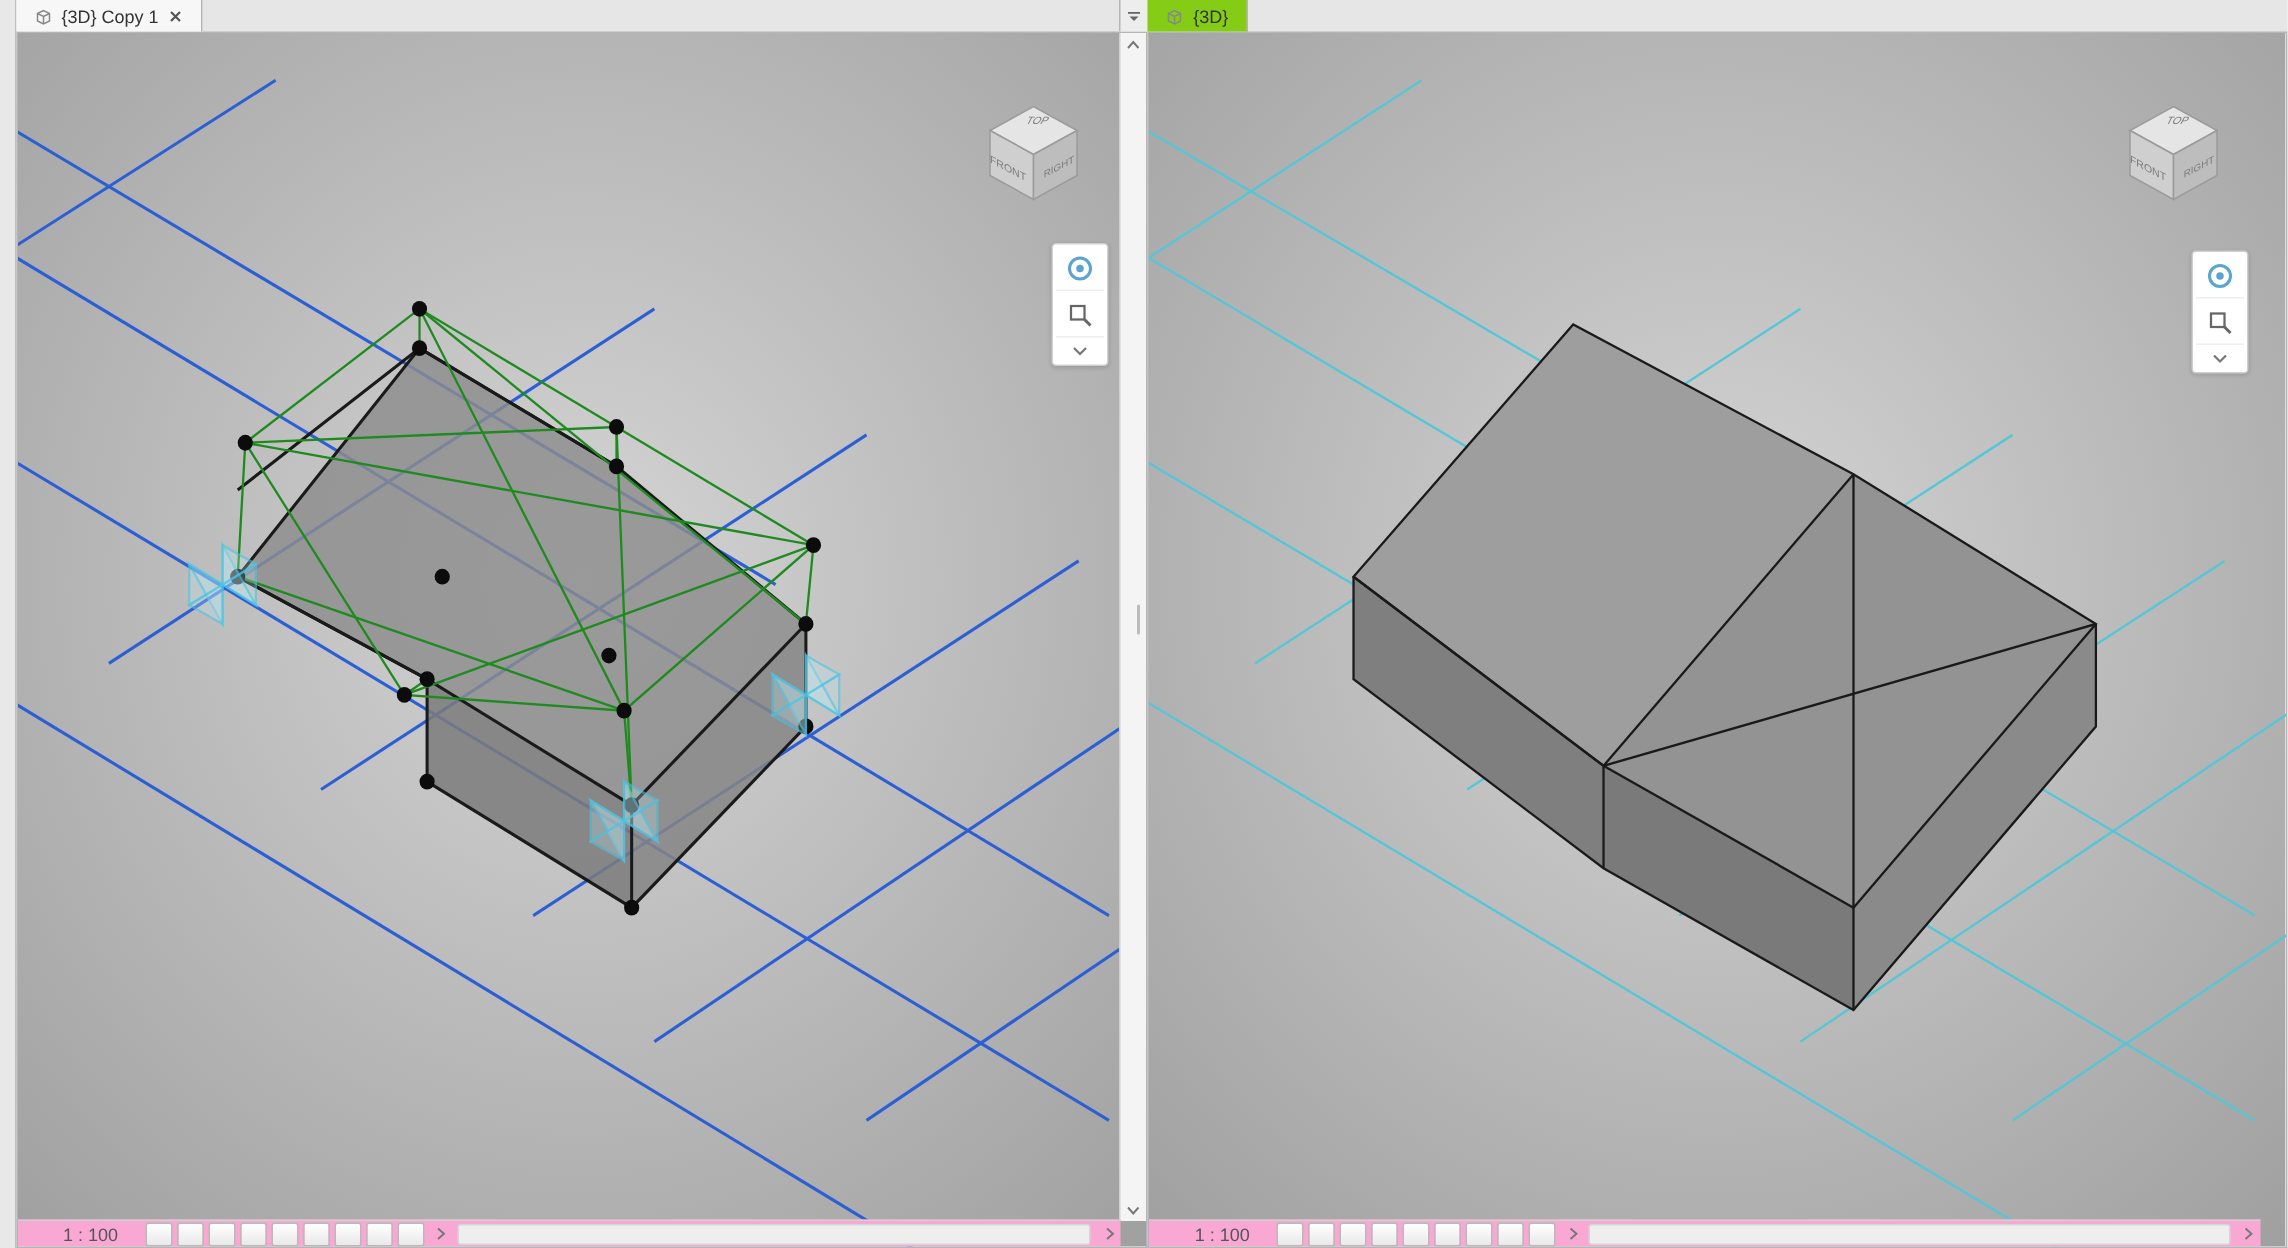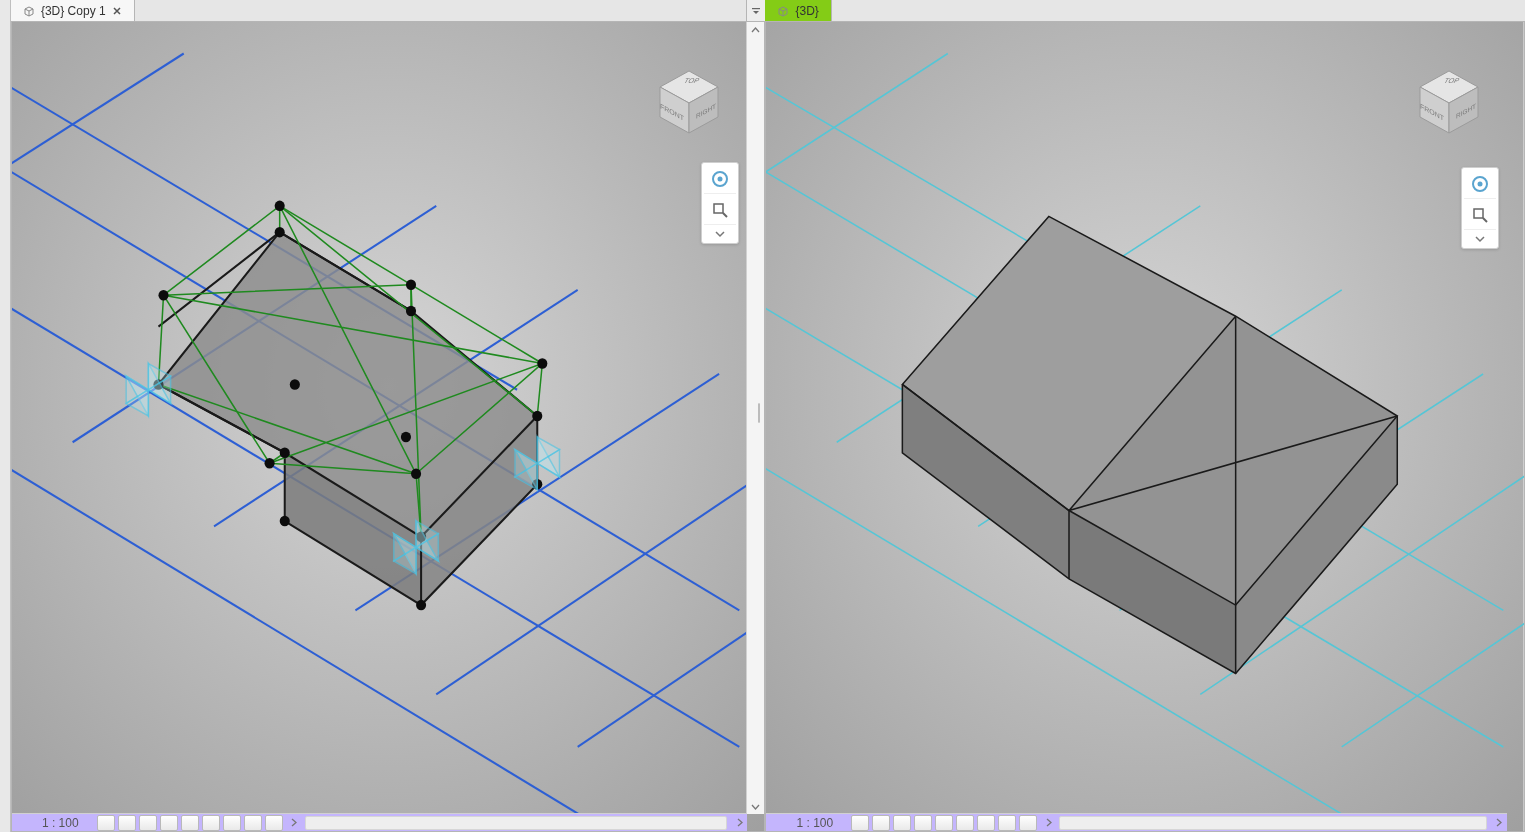--- a/index.html
+++ b/index.html
@@ -15,21 +15,21 @@
   .tab .close-x{width:10px;height:10px;display:flex;align-items:center;justify-content:center;cursor:pointer;}
   .tab .close-x svg{width:8px;height:8px;}
   .tabbar .dropdown{margin-left:auto;width:18px;display:flex;align-items:center;justify-content:center;border-left:1px solid #b5b5b5;background:#ededed;cursor:pointer;}
   .tabbar .dropdown svg{width:10px;height:10px;}
   .viewport{position:relative;flex:1;border:1px solid #b5b5b5;border-top:none;overflow:hidden;}
   .viewport svg.bg{position:absolute;left:0;top:0;width:100%;height:100%;}
   .scroll-v{position:absolute;right:0;top:0;width:17px;height:calc(100% - 17px);background:#f4f4f4;border-left:1px solid #d0d0d0;display:flex;flex-direction:column;align-items:center;}
   .scroll-v .arrow{height:16px;width:100%;display:flex;align-items:center;justify-content:center;}
   .scroll-v .track{flex:1;position:relative;}
   .scroll-v .thumb{position:absolute;left:2px;right:2px;top:48%;height:18px;background:#d7d7d7;border:1px solid #bcbcbc;border-radius:2px;}
-  .scroll-h{position:absolute;left:0;bottom:0;height:17px;right:17px;background:#c4b5fd;border-top:1px solid #d0d0d0;display:flex;align-items:center;}
+  .scroll-h{position:absolute;left:0;bottom:0;height:17px;right:17px;background:#f9a8d4;border-top:1px solid #d0d0d0;display:flex;align-items:center;}
   .scroll-h .scale{padding:0 10px 0 30px;color:#555;}
   .scroll-h .iconstrip{display:flex;gap:3px;padding-left:8px;}
   .scroll-h .mini{width:16px;height:14px;border:1px solid #b9b9b9;background:linear-gradient(#fff,#e9e9e9);border-radius:2px;}
   .scroll-h .exp{margin-left:4px;width:14px;display:flex;align-items:center;justify-content:center;}
   .scroll-h .track{flex:1;margin:0 4px;position:relative;height:12px;background:#eee;border:1px solid #d6d6d6;border-radius:2px;}
   .scroll-h .arrow{width:16px;display:flex;align-items:center;justify-content:center;}
   .viewcube{position:absolute;top:45px;right:40px;width:70px;height:70px;}
   .navbar{position:absolute;top:140px;right:25px;width:32px;background:#fff;border:1px solid #cfcfcf;border-radius:3px;padding:2px;display:flex;flex-direction:column;gap:2px;box-shadow:0 1px 3px rgba(0,0,0,.15);}
   .navbar.collapsed{top:145px;}
   .navbar .navbtn{height:28px;display:flex;align-items:center;justify-content:center;border-bottom:1px solid #eee;cursor:pointer;}

